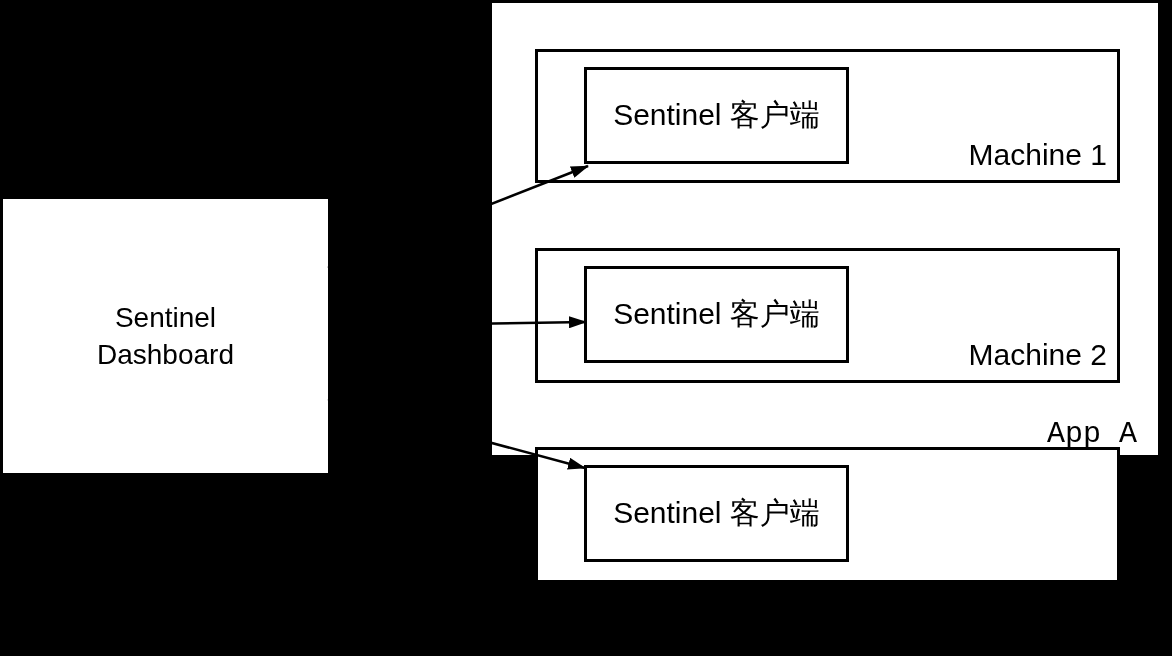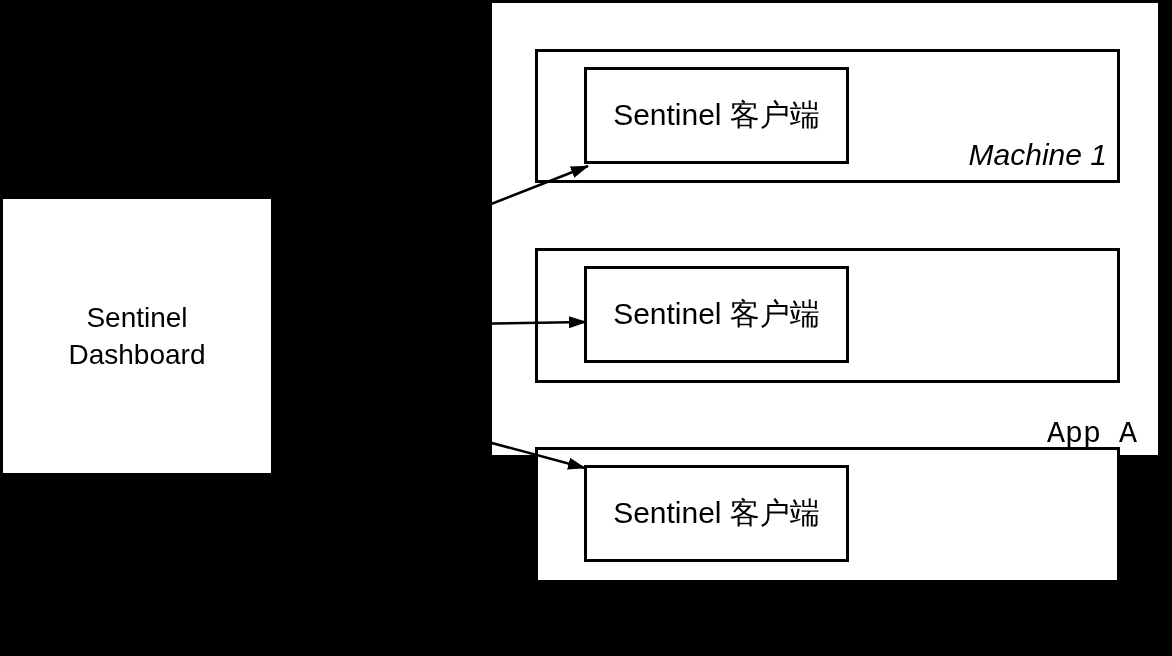--- a/index.html
+++ b/index.html
@@ -11,21 +11,21 @@
   .canvas{
     position:relative;
     width:1172px;height:656px;
     background:var(--bg);
     overflow:hidden;
     font-family:"Liberation Sans","DejaVu Sans",sans-serif;
     color:#000;
   }
   
   .dashboard{
-    position:absolute;left:3px;top:199px;width:268px;height:274px;
+    position:absolute;left:3px;top:199px;width:325px;height:274px;
     background:var(--box);
     display:flex;align-items:center;justify-content:center;
   }
   .dashboard .label{
     font-size:28px;line-height:37px;text-align:center;color:#000;
     white-space:pre-line;
   }
   
   .app-container{
     position:absolute;left:492px;top:3px;width:666px;height:452px;
@@ -39,21 +39,21 @@
     position:absolute;left:43px;width:585px;
     background:var(--box);
     border:3px solid var(--stroke);
     box-sizing:border-box;
   }
   .machine.m1{top:46px;height:134px;}
   .machine.m2{top:245px;height:135px;}
   .machine.m3{top:444px;height:136px;}
   .machine-label{
     position:absolute;right:10px;bottom:8px;
-    font-size:30px;color:#000;font-style:italic;
+    font-size:30px;color:#000;
   }
   .client{
     position:absolute;left:46px;top:15px;width:265px;height:97px;
     background:var(--box);
     border:3px solid var(--stroke);
     box-sizing:border-box;
     display:flex;align-items:center;justify-content:center;
   }
   .client .client-label{
     font-size:30px;color:#000;white-space:nowrap;
@@ -80,20 +80,21 @@
       <div class="client">
         <span class="client-label">Sentinel 客户端</span>
       </div>
       <span class="machine-label">Machine 1</span>
     </div>
 
     <div class="machine m2">
       <div class="client">
         <span class="client-label">Sentinel 客户端</span>
       </div>
+      <span class="machine-label">Machine 2</span>
     </div>
 
     <div class="machine m3">
       <div class="client">
         <span class="client-label">Sentinel 客户端</span>
       </div>
     </div>
 
     <span class="app-label">App A</span>
   </div>

